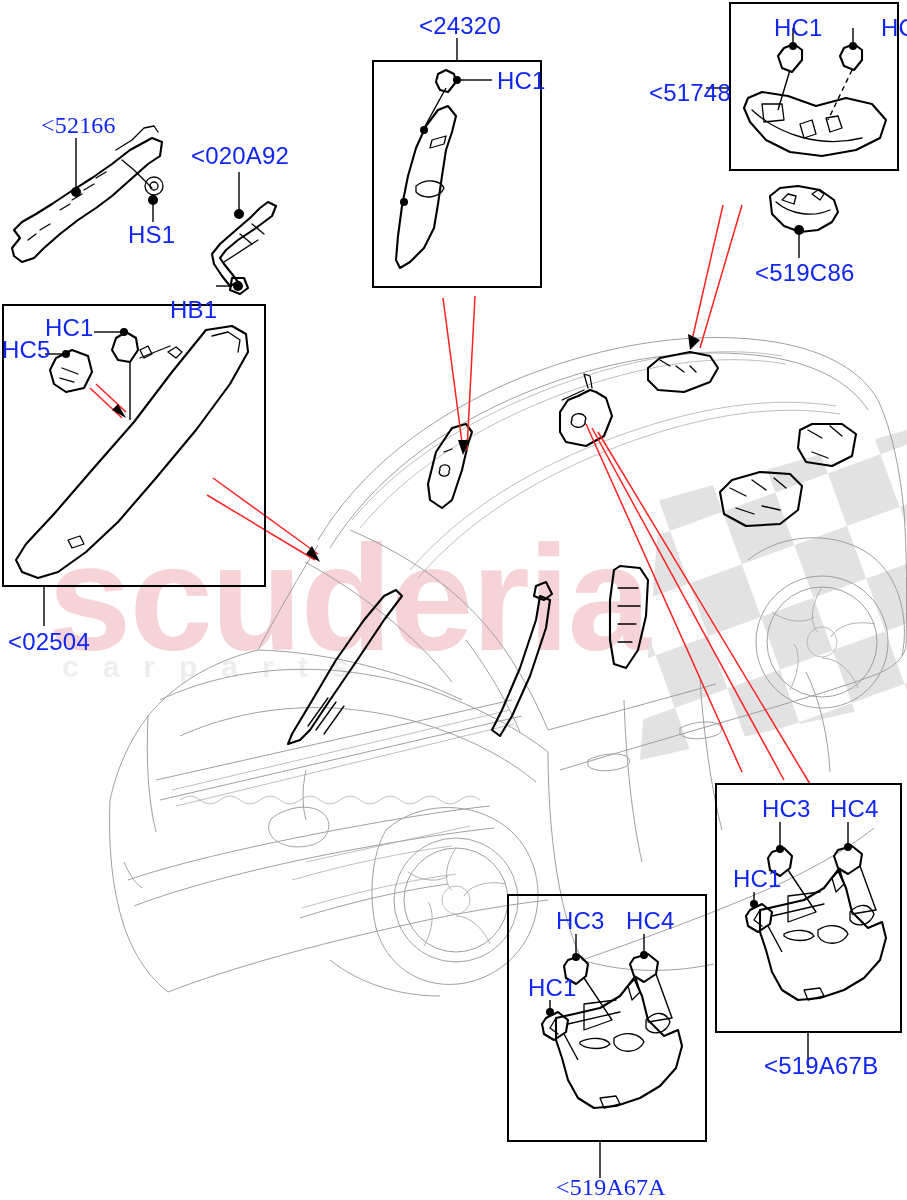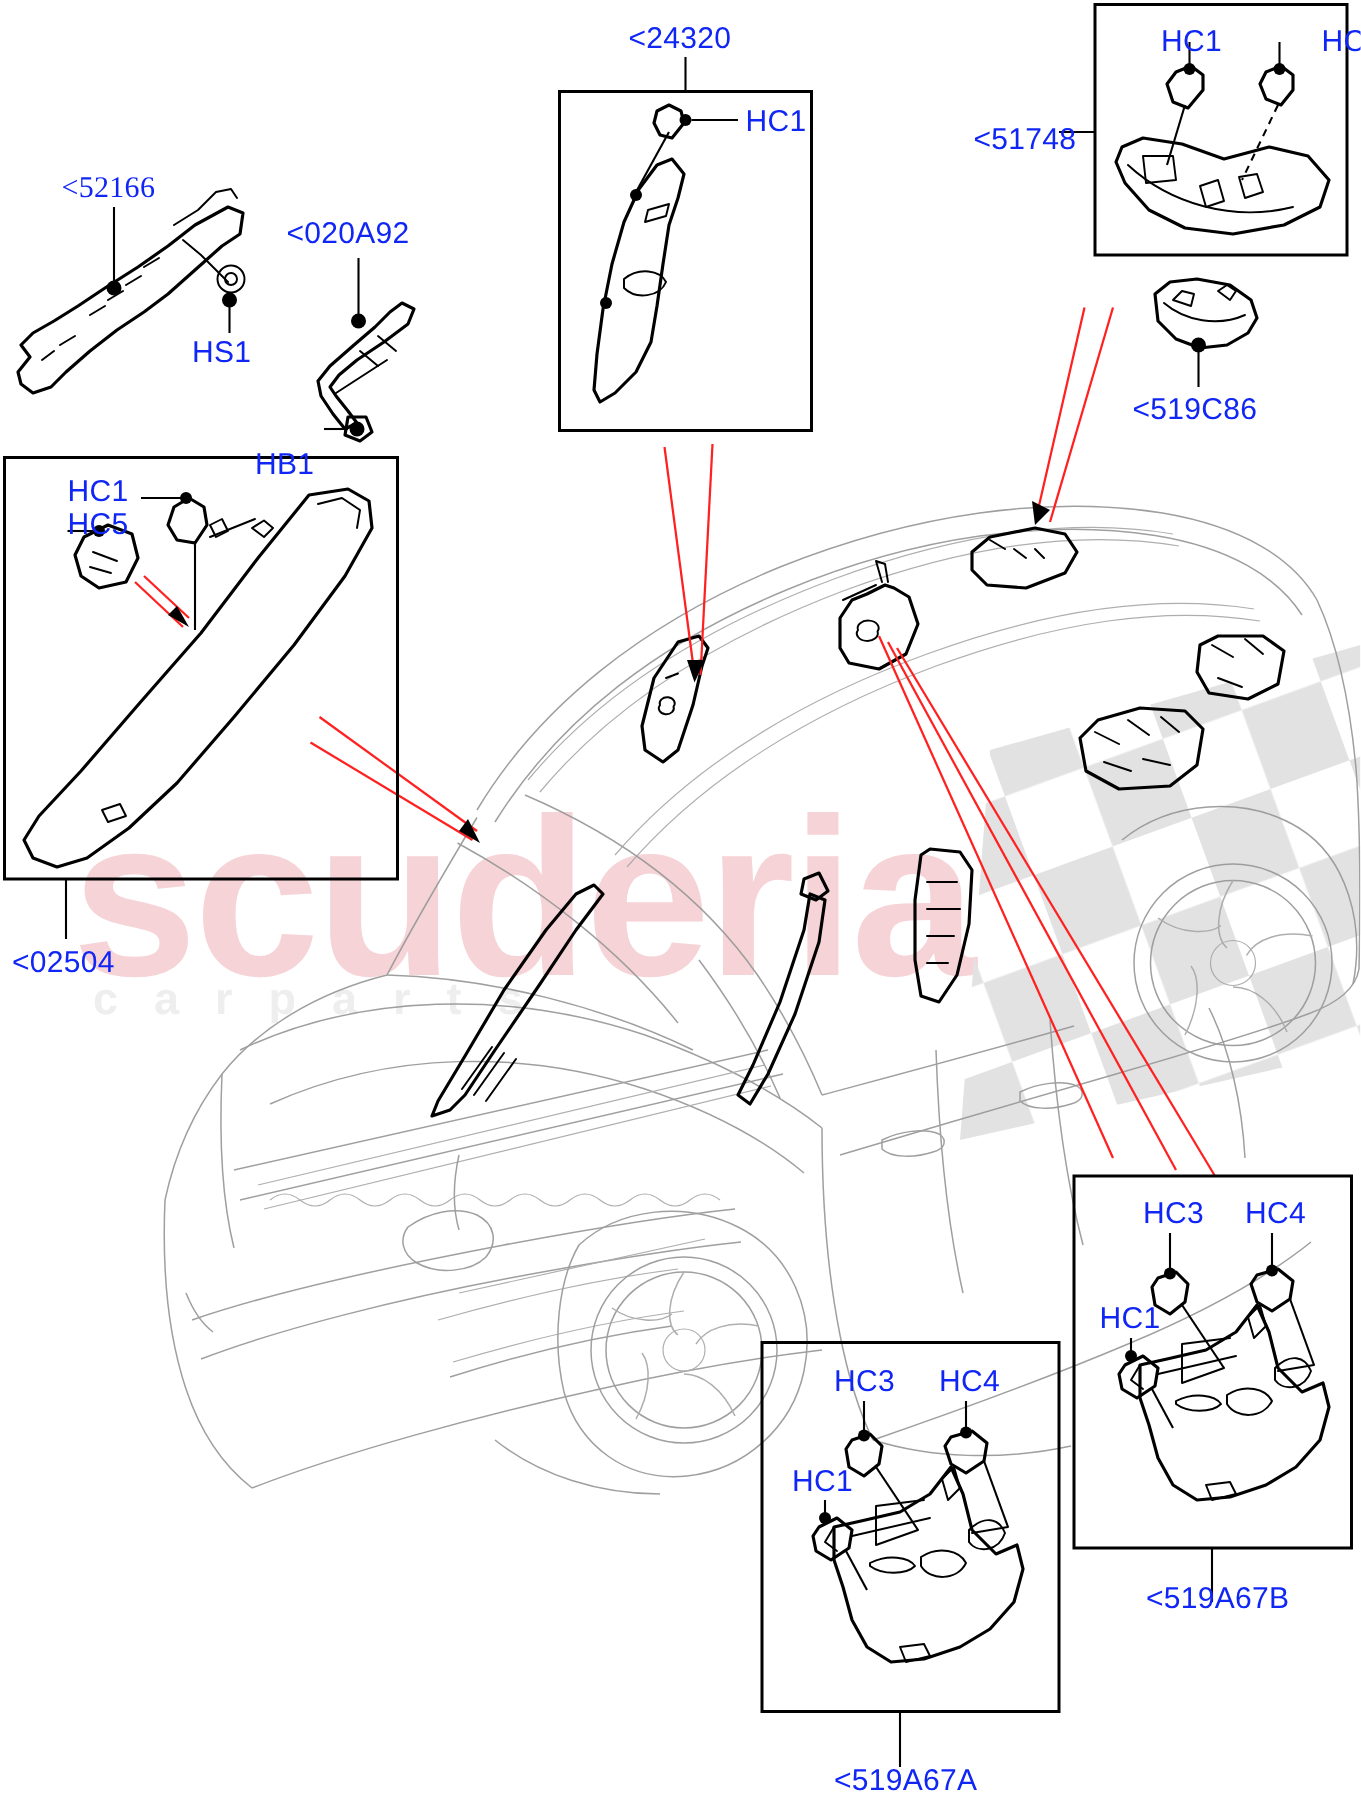--- a/index.html
+++ b/index.html
@@ -4,21 +4,21 @@
 <title>Parts Diagram</title>
 <style>
   html,body{margin:0;padding:0;background:#ffffff;}
   body{
     font-family:"Liberation Sans", sans-serif;
     width:907px;height:1200px;position:relative;overflow:hidden;
   }
   #stage{position:absolute;left:0;top:0;width:907px;height:1200px;background:#fff;}
   #stage svg{position:absolute;left:0;top:0;}
   .lbl{
-    position:absolute;color:#1026f5;font-size:20px;letter-spacing:0.2px;
+    position:absolute;color:#1026f5;font-size:24px;letter-spacing:0.2px;
     white-space:nowrap;font-family:"Liberation Sans", sans-serif;
     line-height:20px;
   }
   .wm-main{
     position:absolute;font-family:"Liberation Sans", sans-serif;
     font-weight:bold;color:#f6d3d6;font-size:150px;letter-spacing:-2px;
     left:48px;top:512px;user-select:none;
   }
   .wm-sub{
     position:absolute;font-family:"Liberation Sans", sans-serif;
@@ -404,26 +404,26 @@
   <div class="lbl" style="left:419px; top:16px;">&lt;24320</div>
   <div class="lbl" style="left:497px; top:71px;">HC1</div>
 
   <div class="lbl" style="left:649px; top:83px;">&lt;51748</div>
   <div class="lbl" style="left:774px; top:18px;">HC1</div>
   <div class="lbl" style="left:838px; top:18px;margin-left:43px;">HC2</div>
 
   <div class="lbl" style="left:755px; top:263px;">&lt;519C86</div>
 
   <div class="lbl" style="left:45px;  top:318px;">HC1</div>
-  <div class="lbl" style="left:2px;   top:340px;margin-left:43px;">HC5</div>
+  <div class="lbl" style="left:2px;   top:340px;">HC5</div>
   <div class="lbl" style="left:8px;   top:632px;">&lt;02504</div>
 
   <div class="lbl" style="left:556px; top:911px;">HC3</div>
   <div class="lbl" style="left:626px; top:911px;">HC4</div>
   <div class="lbl" style="left:528px; top:978px;">HC1</div>
-  <div class="lbl" style="left:556px; top:1177px;">&lt;519A67A</div>
+  <div class="lbl" style="left:556px; top:1177px;font-family:Liberation Serif, serif;">&lt;519A67A</div>
 
   <div class="lbl" style="left:762px; top:799px;">HC3</div>
   <div class="lbl" style="left:830px; top:799px;">HC4</div>
   <div class="lbl" style="left:733px; top:869px;">HC1</div>
   <div class="lbl" style="left:764px; top:1056px;">&lt;519A67B</div>
 
 </div>
 
 </body></html>

